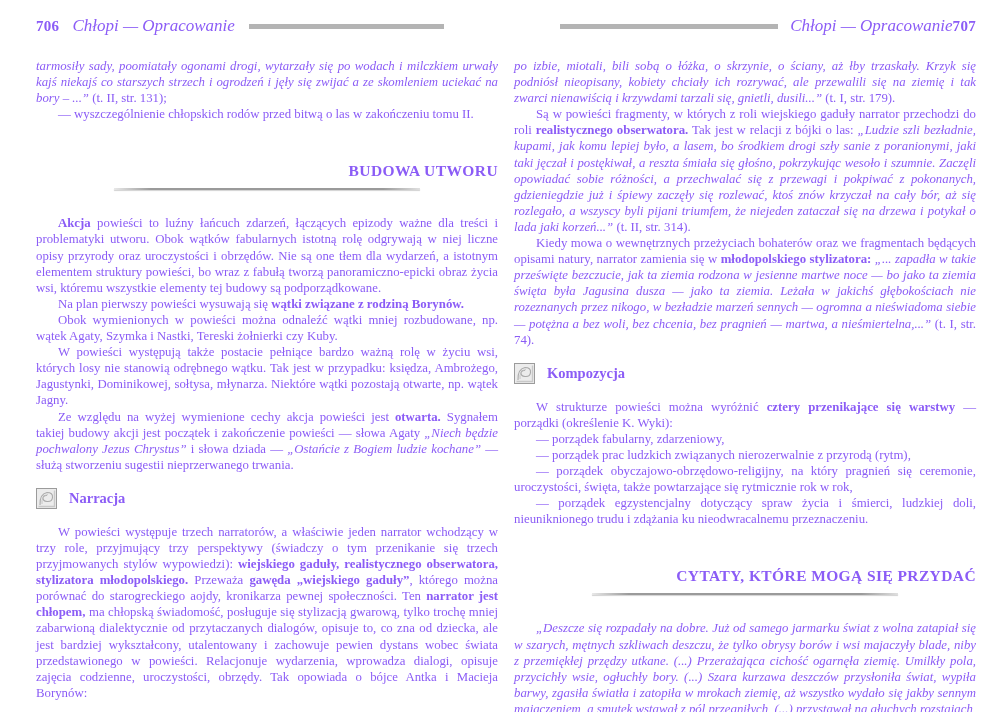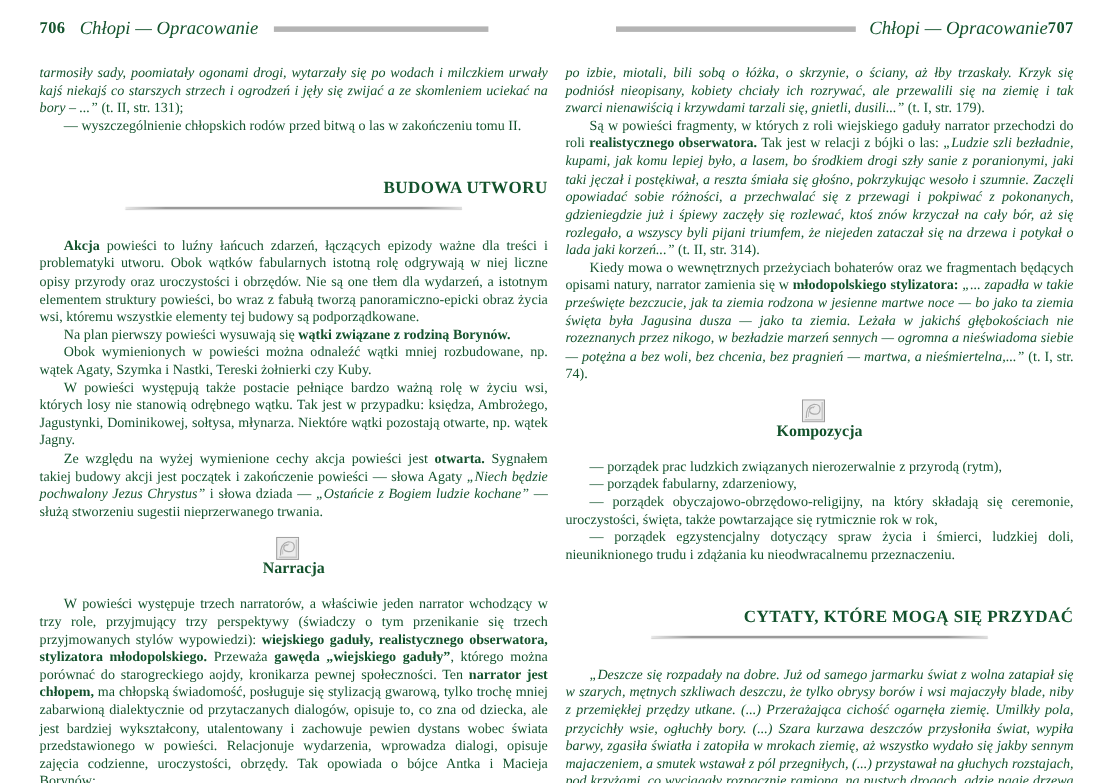--- a/index.html
+++ b/index.html
@@ -1,18 +1,18 @@
 <!DOCTYPE html>
 <html><head>
 <meta charset="utf-8">
 <style>
   html,body{margin:0;padding:0;background:#ffffff;}
   .spread{
     position:relative;width:1000px;height:712px;background:#ffffff;overflow:hidden;
-    font-family:"Liberation Serif","DejaVu Serif",serif;color:#14532d;
+    font-family:"Liberation Serif","DejaVu Serif",serif;color:#8b5cf6;
   }
   .page{position:absolute;top:16px;width:462px;}
   #page-left{left:36px;}
   #page-right{left:514px;}
 
   .hdr{display:flex;align-items:center;margin-bottom:22px;}
   .pn{font-weight:bold;font-size:15px;letter-spacing:.3px;}
   .ht{font-style:italic;font-size:17px;white-space:nowrap;}
   .hbar{height:5px;background:#b4b4b4;flex:1;}
   #page-left .pn{margin-right:13px;}
@@ -25,21 +25,21 @@
   .para.ind{text-indent:22px;}
   .b{font-weight:bold;}
   .i{font-style:italic;}
 
   .heading-wrap{margin:40px 0 25px;text-align:right;}
   .heading-text{font-weight:bold;font-size:15.5px;letter-spacing:.4px;}
   .heading-rule{width:306px;height:2px;margin:8px auto 0;
     background:linear-gradient(to right,#e8e8e8 0%,#9a9a9a 12%,#9a9a9a 88%,#e0e0e0 100%);
     box-shadow:0 1px 1px rgba(0,0,0,.18);}
 
-  .sub{display:flex;align-items:center;margin:15px 0 15px;flex-direction:column;}
+  .sub{display:flex;align-items:center;margin:15px 0 15px;}
   .orn{width:21px;height:21px;margin-right:12px;display:inline-block;flex:0 0 auto;}
   .sub-title{font-weight:bold;font-size:14.5px;}
 </style>
 </head>
 <body>
 
 <div class="spread">
 
   <div class="page" id="page-left">
     <div class="hdr">
@@ -84,23 +84,24 @@
         <p class="para ind"><span>Kiedy mowa o wewnętrznych przeżyciach bohaterów oraz we fragmentach będących opisami natury, narrator zamienia się w </span><span class="b">młodopolskiego stylizatora:</span><span> </span><span class="i">„... zapadła w takie prześwięte bezczucie, jak ta ziemia rodzona w jesienne martwe noce — bo jako ta ziemia święta była Jagusina dusza — jako ta ziemia. Leżała w jakichś głębokościach nie rozeznanych przez nikogo, w bezładzie marzeń sennych — ogromna a nieświadoma siebie — potężna a bez woli, bez chcenia, bez pragnień — martwa, a nieśmiertelna,...” </span><span>(t. I, str. 74).</span></p>
         <div class="sub">
           <span class="orn"><svg width="21" height="21" viewBox="0 0 21 21">
               <rect x="0.5" y="0.5" width="20" height="20" fill="#ececec" stroke="#9b9b9b" stroke-width="1"></rect>
               <path d="M4 17 Q3.5 6 11 4.5 Q17 4.5 16.5 9.5 Q16 14 11 13.5 Q6.5 13 7 9.5 Q7.5 7 11 7.5" fill="none" stroke="#aaaaaa" stroke-width="1.1"></path>
               <path d="M6 16 Q5 8 12 6.5" fill="none" stroke="#bdbdbd" stroke-width="0.8"></path>
               <path d="M2.5 18.5 L18.5 18.5 L18.5 2.5" fill="none" stroke="#c8c8c8" stroke-width="1.4"></path>
             </svg></span>
           <span class="sub-title">Kompozycja</span>
         </div>
+        <p class="para ind"><span>W strukturze powieści można wyróżnić </span><span class="b">cztery przenikające się warstwy</span><span> — porządki (określenie K. Wyki):</span></p>
+        <p class="para ind"><span>— porządek fabularny, zdarzeniowy,</span></p>
         <p class="para ind"><span>— porządek prac ludzkich związanych nierozerwalnie z przyrodą (rytm),</span></p>
-        <p class="para ind"><span>— porządek fabularny, zdarzeniowy,</span></p>
-        <p class="para ind"><span>— porządek obyczajowo-obrzędowo-religijny, na który składają się ceremonie, uroczystości, święta, także powtarzające się rytmicznie rok w rok,</span></p>
+        <p class="para ind"><span>— porządek obyczajowo-obrzędowo-religijny, na który pragnień się ceremonie, uroczystości, święta, także powtarzające się rytmicznie rok w rok,</span></p>
         <p class="para ind"><span>— porządek egzystencjalny dotyczący spraw życia i śmierci, ludzkiej doli, nieuniknionego trudu i zdążania ku nieodwracalnemu przeznaczeniu.</span></p>
         <div class="heading-wrap">
           <div class="heading-text">CYTATY, KTÓRE MOGĄ SIĘ PRZYDAĆ</div>
           <div class="heading-rule"></div>
         </div>
         <p class="para ind"><span class="i">„Deszcze się rozpadały na dobre. Już od samego jarmarku świat z wolna zatapiał się w szarych, mętnych szkliwach deszczu, że tylko obrysy borów i wsi majaczyły blade, niby z przemiękłej przędzy utkane. (...) Przerażająca cichość ogarnęła ziemię. Umilkły pola, przycichły wsie, ogłuchły bory. (...) Szara kurzawa deszczów przysłoniła świat, wypiła barwy, zgasiła światła i zatopiła w mrokach ziemię, aż wszystko wydało się jakby sennym majaczeniem, a smutek wstawał z pól przegniłych, (...) przystawał na głuchych rozstajach, pod krzyżami, co wyciągały rozpacznie ramiona, na pustych drogach, gdzie nagie drzewa trzęsły się z zimna i łkały w męce...” </span></p>
       </div>
   </div>
 
 </div>

